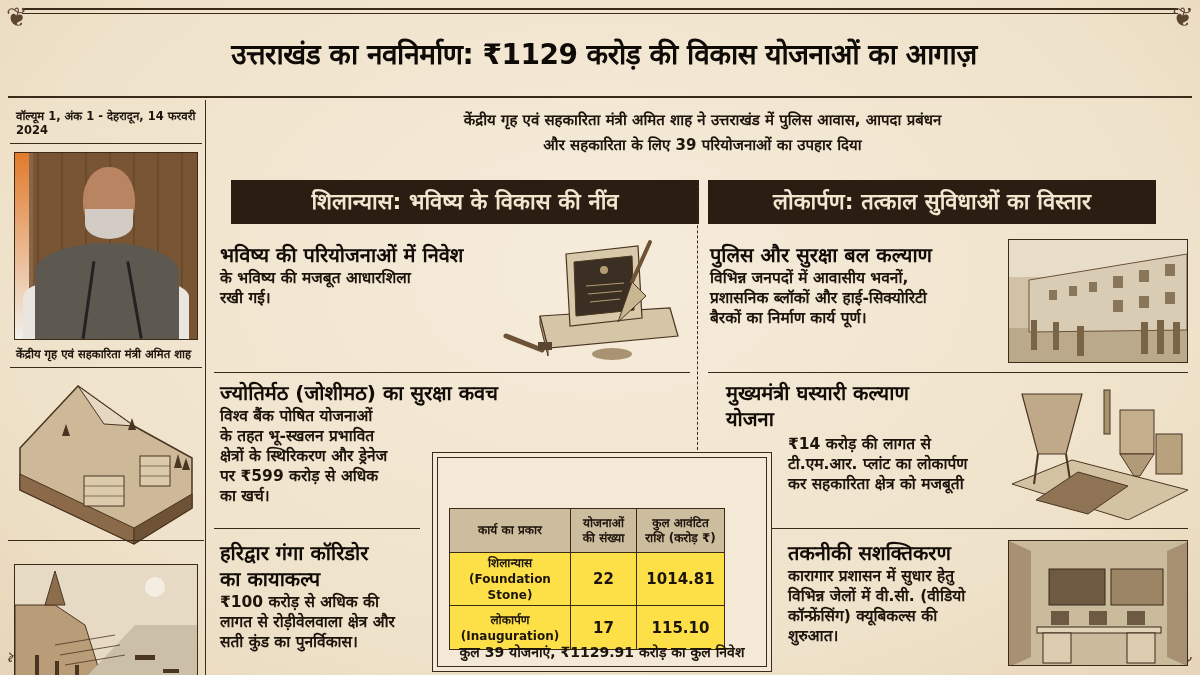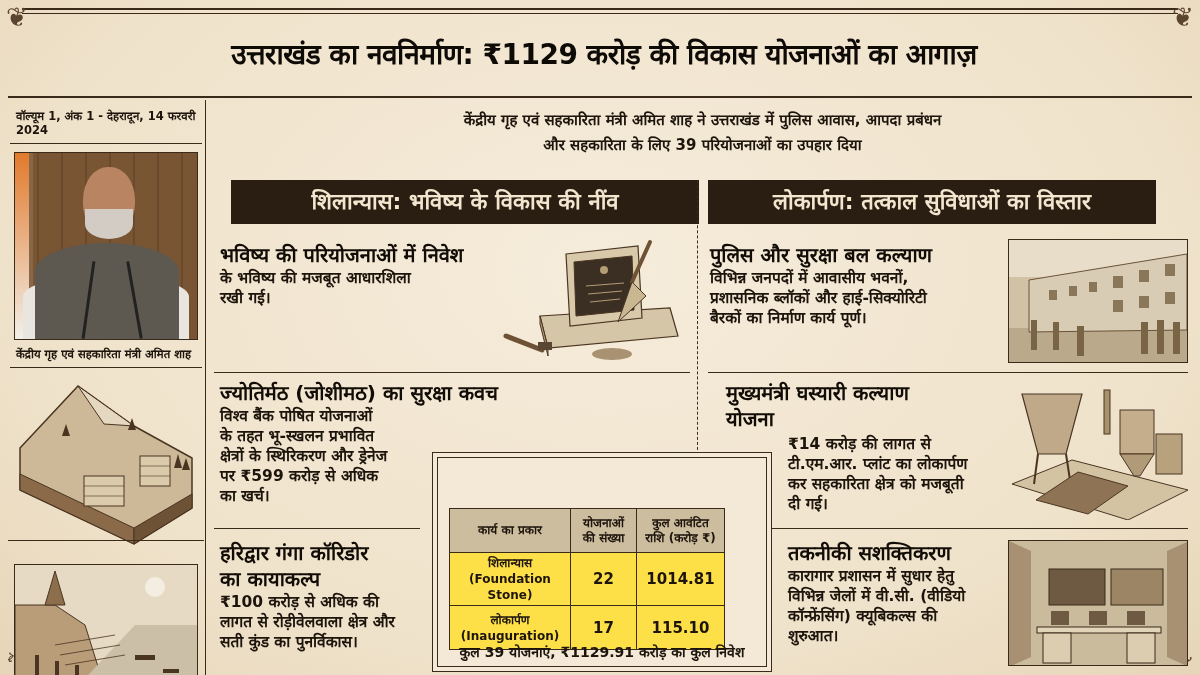--- a/index.html
+++ b/index.html
@@ -261,21 +261,20 @@
   <div class="hsep" style="left:708px; width:480px; top:372px;"></div>
 
   <div class="story" style="left:726px; top:380px; width:300px;">
     <h2>मुख्यमंत्री घस्यारी कल्याण</h2>
     <h2>योजना</h2>
   </div>
   <div class="story" style="left:788px; top:434px; width:220px;">
     <p>₹14 करोड़ की लागत से</p>
     <p>टी.एम.आर. प्लांट का लोकार्पण</p>
     <p>कर सहकारिता क्षेत्र को मजबूती</p>
-    <p>दी गई।</p>
   </div>
 
   <div class="tmr">
     <svg width="180" height="140" viewBox="0 0 180 140">
       <polygon points="4,104 120,140 180,110 64,80" fill="#d4c3a3" stroke="#4a3522"></polygon>
       <polygon points="14,14 74,14 58,74 30,74" fill="#bfa988" stroke="#4a3522" stroke-width="1.2"></polygon>
       <line x1="30" y1="74" x2="26" y2="104" stroke="#4a3522" stroke-width="2"></line>
         <line x1="58" y1="74" x2="62" y2="100" stroke="#4a3522" stroke-width="2"></line>
       <rect x="112" y="30" width="34" height="44" fill="#c4ae8c" stroke="#4a3522"></rect>
       <polygon points="112,74 146,74 132,96 126,96" fill="#b09a78" stroke="#4a3522"></polygon>

